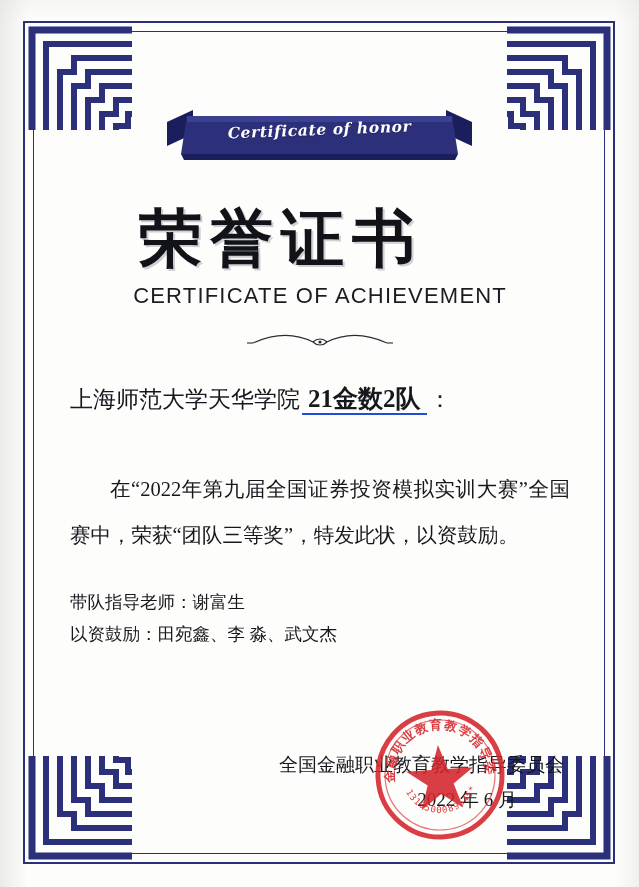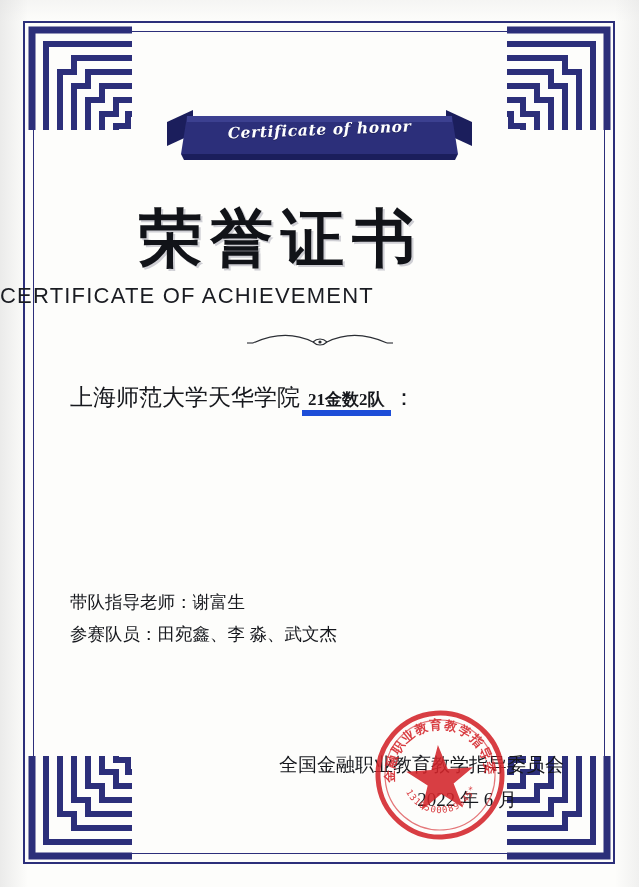--- a/index.html
+++ b/index.html
@@ -100,21 +100,21 @@
     font-weight: bold;
     font-size: 63px;
     letter-spacing: 8px;
     color: #111318;
     text-shadow: 2px 2px 0 rgba(120,120,140,.35);
   }
   .title-en {
     position: absolute;
     left: 0; top: 283px;
     width: 507px;
-    text-align: left;
+    text-align: right;
     font-family: "Liberation Sans", sans-serif;
     font-size: 22px;
     letter-spacing: 1.2px;
     color: #1a1c22;
   }
 
   
   .flourish {
     position: absolute;
     left: 50%;
@@ -129,22 +129,22 @@
     position: absolute;
     left: 70px;
     top: 382px;
     width: 500px;
     font-size: 23px;
     color: #16181d;
     white-space: nowrap;
   }
   .recipient-name {
     font-weight: bold;
-    font-size: 17px;
-    border-bottom: 6px solid #1d4ed8;
+    font-size: 25px;
+    border-bottom: 2px solid #1d4ed8;
     padding: 0 6px 1px 6px;
     margin: 0 2px;
   }
   .recipient-colon {
     font-size: 23px;
   }
 
   .body-para {
     position: absolute;
     left: 70px;
@@ -344,23 +344,24 @@
         <path d="M142 13 L 148 13"></path>
       </g>
       <circle cx="75" cy="12" r="1.6" fill="#2a2d33"></circle>
     </svg>
   </div>
 
   <div class="recipient-line">
     <span>上海师范大学天华学院</span><span class="recipient-name">21金数2队</span><span class="recipient-colon">：</span>
   </div>
 
+  <div class="body-para">在“2022年第九届全国证券投资模拟实训大赛”全国赛中，荣获“团队三等奖”，特发此状，以资鼓励。</div>
 
   <div class="meta-line-1">带队指导老师：谢富生</div>
-  <div class="meta-line-2">参赛队员：田宛鑫、李 淼、武文杰</div>
+  <div class="meta-line-2">以资鼓励：田宛鑫、李 淼、武文杰</div>
 
   <div class="issuer">全国金融职业教育教学指导委员会</div>
   <div class="issue-date">2022 年 6 月</div>
 
   <div class="seal">
     <svg width="136" height="136" viewBox="0 0 136 136" xmlns="http://www.w3.org/2000/svg">
       <defs>
         <path id="sealTopArc" d="M 22 68 A 46 46 0 0 1 114 68"></path>
         <path id="sealBotArc" d="M 30 68 A 38 38 0 0 0 106 68"></path>
       </defs>

